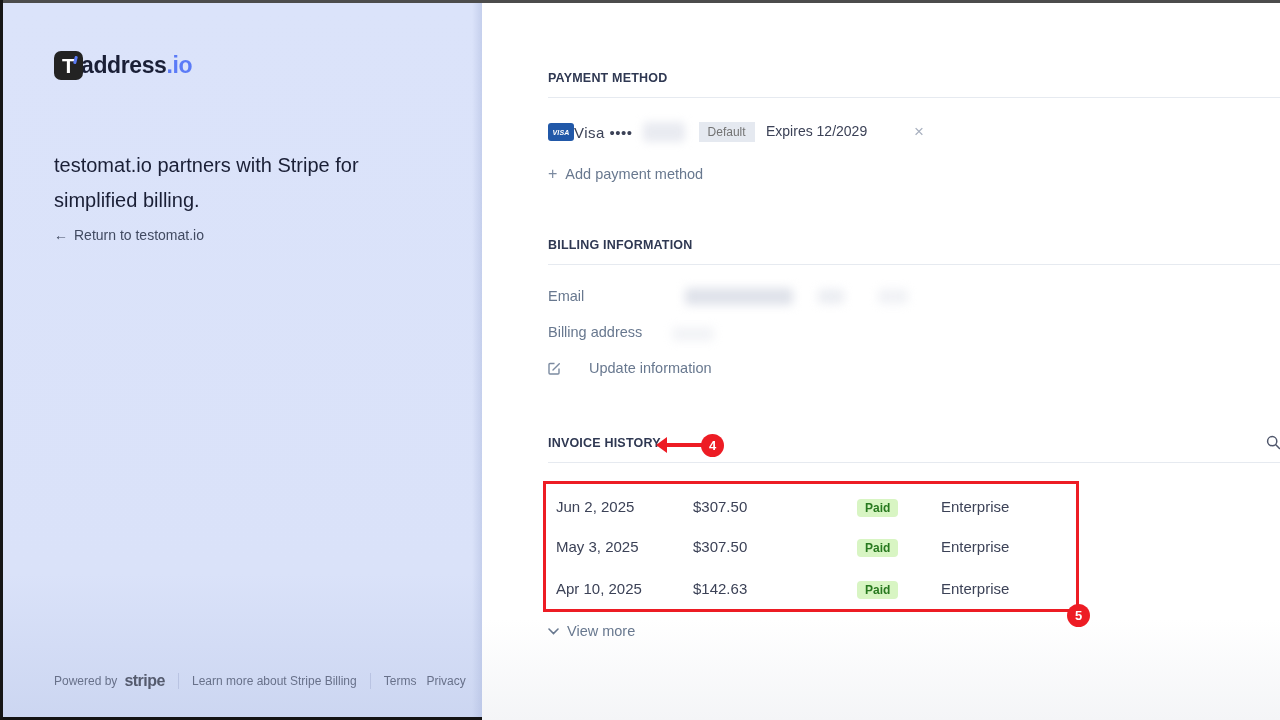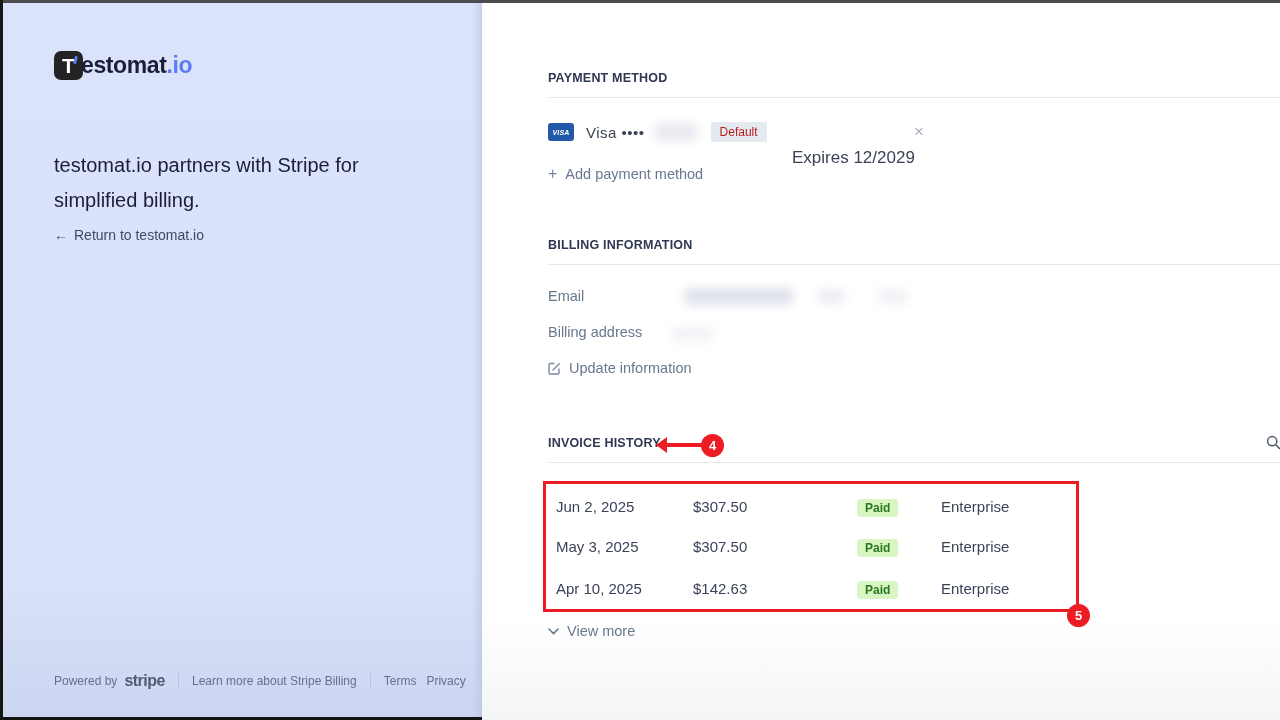--- a/index.html
+++ b/index.html
@@ -44,26 +44,26 @@
   .main { position:absolute; left:482px; top:0; width:798px; height:720px;
           background:linear-gradient(to bottom, #ffffff 0%, #ffffff 86%, #f4f5f7 100%); }
 
   .section-title { position:absolute; font-size:12.5px; font-weight:700; letter-spacing:0.2px; color:#2f3852; }
   .divider { position:absolute; left:66px; right:0; height:1px; background:#e6eaf0; }
 
   
   .pay-row { position:absolute; left:66px; top:121px; height:22px; display:flex; align-items:center; }
   .visa-badge { width:26px; height:18px; background:#2158a8; border-radius:3px; display:flex; align-items:center; justify-content:center; }
   .visa-badge span { color:#fff; font-size:7px; font-weight:800; font-style:italic; letter-spacing:0.2px; }
-  .card-label { margin-left:12px; font-size:15px; color:#3c4257; letter-spacing:0.5px; }
+  .card-label { margin-left:0; font-size:15px; color:#3c4257; letter-spacing:0.5px; }
   .redact { background:#e9ebf1; filter:blur(4px); border-radius:4px; }
   .redact-card { width:42px; height:20px; margin-left:10px; }
-  .default-badge { margin-left:14px; background:#e5e9f0; color:#b91c1c; font-size:12px; font-weight:500;
+  .default-badge { margin-left:14px; background:#e5e9f0; color:#737373; font-size:12px; font-weight:500;
                    padding:3px 9px; border-radius:0; }
-  .expires { position:absolute; left:310px; top:123px; font-size:17px; color:#3c4257; white-space:nowrap;margin-top:25px; }
+  .expires { position:absolute; left:284px; top:123px; font-size:14px; color:#3c4257; white-space:nowrap; }
   .x-icon { position:absolute; left:432px; top:122px; font-size:17px; color:#a8b0bf; cursor:pointer; }
 
   .ghost-link { position:absolute; font-size:14.5px; color:#68788f; cursor:pointer; display:flex; align-items:center; }
   .ghost-link .glyph { margin-right:8px; color:#7b8aa0; display:inline-flex; }
 
   
   .info-label { position:absolute; font-size:14.5px; color:#68788f; }
   .blur-blob { position:absolute; background:#dfe2ea; filter:blur(5px); border-radius:4px; }
 
   
@@ -94,21 +94,21 @@
 <body>
 
 <div class="stage">
 
   <div class="sidebar">
     <div class="logo">
       <div class="logo-square">
         <span class="t">T</span>
         <span class="tick"></span>
       </div>
-      <div class="logo-text"><span>estomat</span><span class="io">.io</span></div>
+      <div class="logo-text"><span>address</span><span class="io">.io</span></div>
     </div>
 
     <div class="hero-heading">testomat.io partners with Stripe for simplified billing.</div>
 
     <div class="return-link">
       <span class="arr">←</span><span>Return to testomat.io</span>
     </div>
 
     <div class="side-footer">
       <span>Powered by</span>
@@ -146,21 +146,21 @@
     <div class="divider" style="top:264px;"></div>
 
     <div class="info-label" style="left:66px; top:288px;">Email</div>
     <div class="blur-blob" style="left:203px; top:288px; width:108px; height:17px;"></div>
     <div class="blur-blob" style="left:336px; top:289px; width:26px; height:15px; opacity:.6;"></div>
     <div class="blur-blob" style="left:396px; top:289px; width:30px; height:15px; opacity:.45;"></div>
 
     <div class="info-label" style="left:66px; top:324px;">Billing address</div>
     <div class="blur-blob" style="left:190px; top:327px; width:42px; height:14px; opacity:.4;"></div>
 
-    <div class="ghost-link" style="left:66px; top:360px;">
+    <div class="ghost-link" style="left:66px; top:360px;gap:20px;">
       <span class="glyph">
         <svg width="13" height="13" viewBox="0 0 13 13" fill="none" stroke="#7b8aa0" stroke-width="1.4">
           <path d="M6.5 1.5 H2 a1 1 0 0 0-1 1 V11 a1 1 0 0 0 1 1 H10 a1 1 0 0 0 1-1 V6.5"></path>
           <path d="M5 8 L11.3 1.7 M11.3 1.7 l0.01 0.01" stroke-linecap="round"></path>
         </svg>
       </span>
       <span>Update information</span>
     </div>
 
     <div class="section-title" style="left:66px; top:436px;">INVOICE HISTORY</div>

